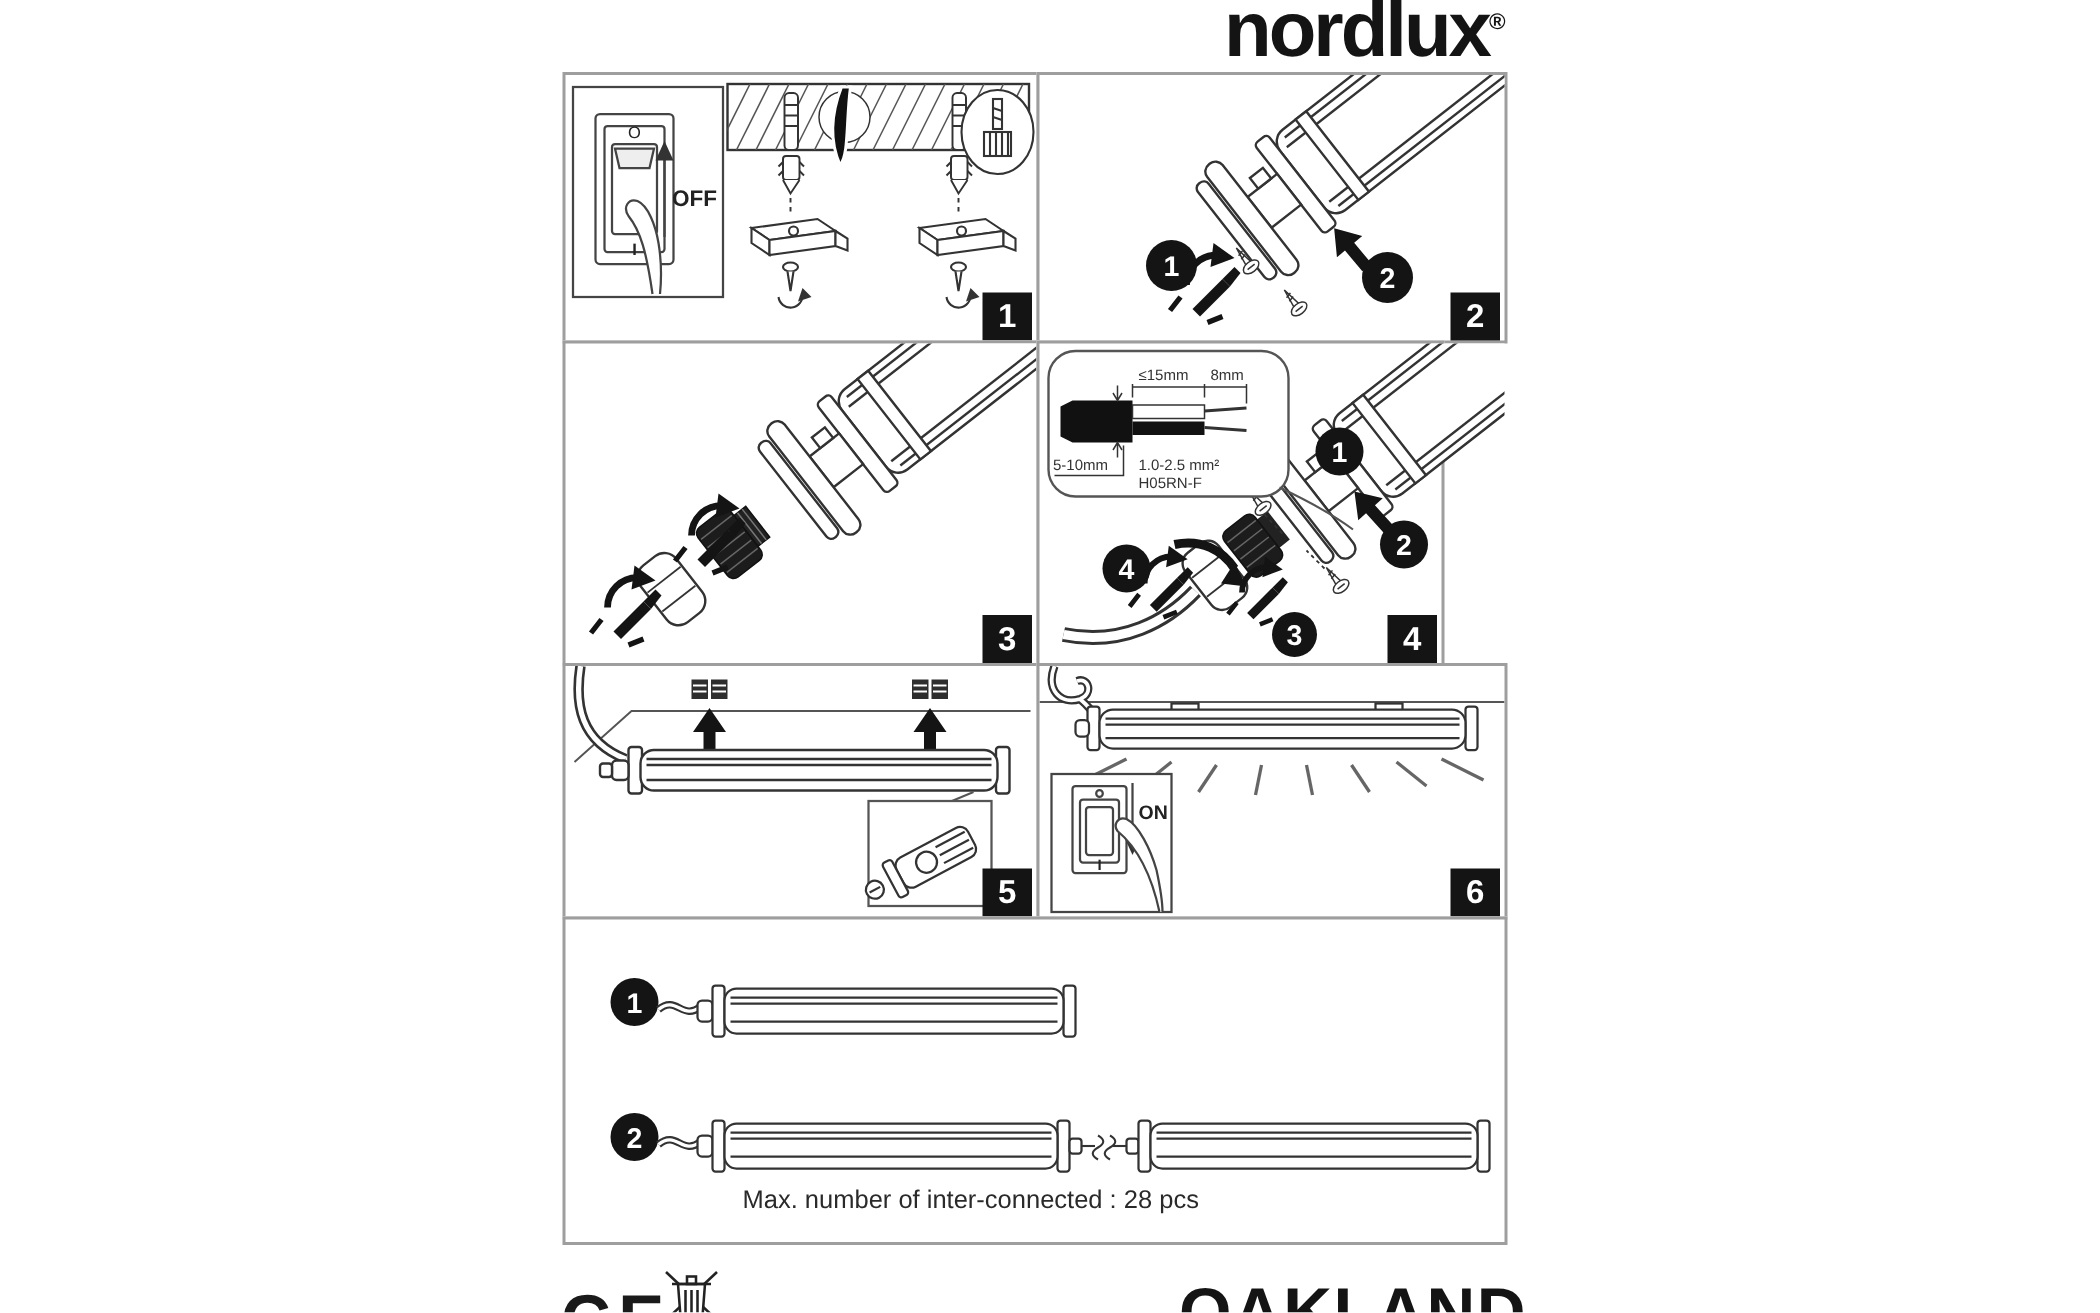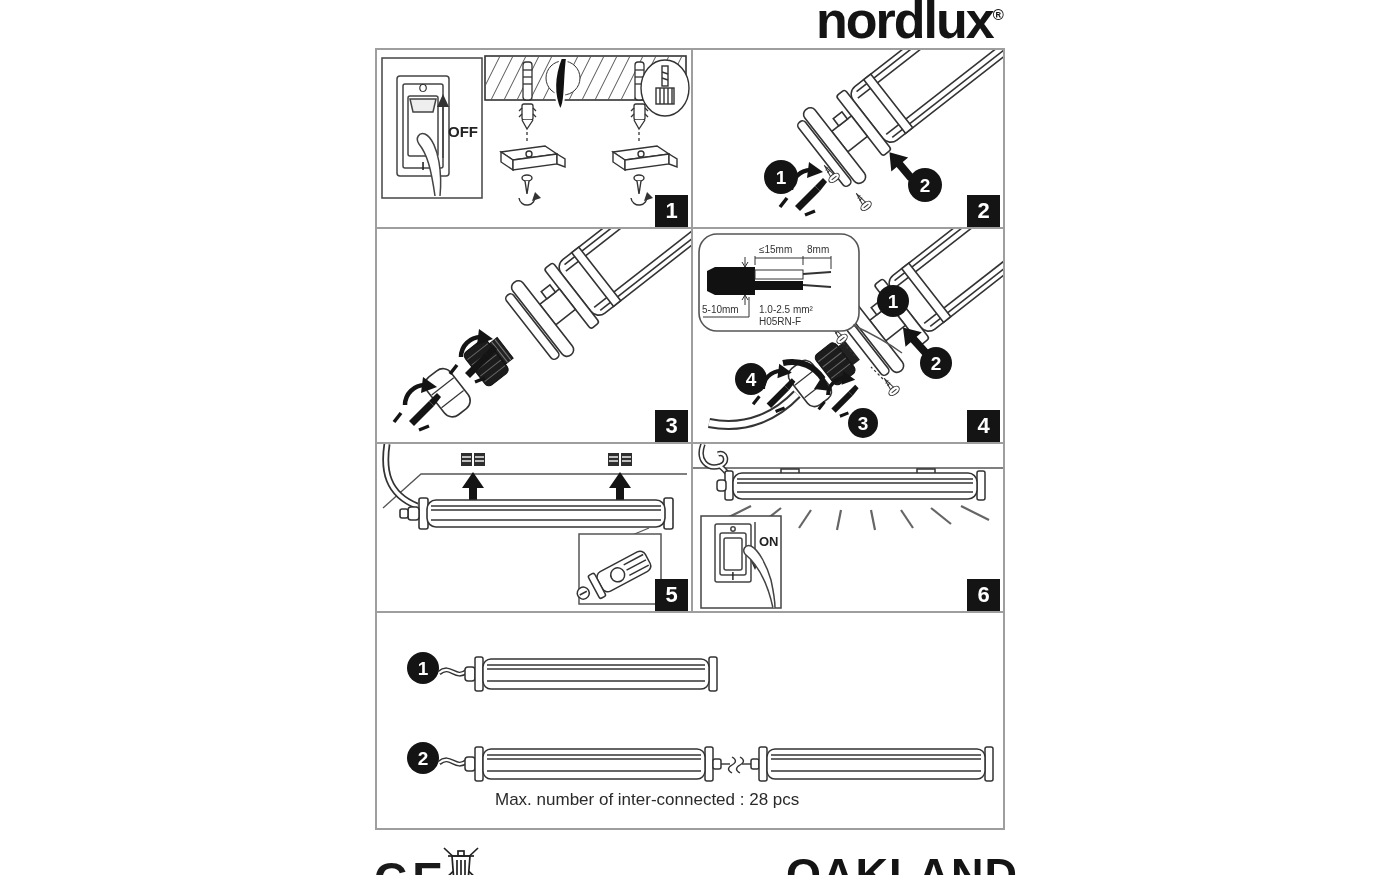--- a/index.html
+++ b/index.html
@@ -12,21 +12,21 @@
     letter-spacing:-2px; color:#141414; line-height:1.15; white-space:nowrap;
   }
   .logo sup { font-size:15px; letter-spacing:0; vertical-align:18px; }
   .grid { position:absolute; left:375px; top:48px; width:630px; height:782px; }
   .panel {
     position:absolute; box-sizing:border-box; border:2px solid #9e9e9e; background:#fff;
   }
   .p1 { left:0;   top:0;   width:318px; height:181px; }
   .p2 { left:316px; top:0;   width:314px; height:181px; }
   .p3 { left:0;   top:179px; width:318px; height:217px; }
-  .p4 { left:316px; top:179px; width:314px; height:217px; }
+  .p4 { left:316px; top:179px; width:272px; height:217px; }
   .p5 { left:0;   top:394px; width:318px; height:171px; }
   .p6 { left:316px; top:394px; width:314px; height:171px; }
   .pb { left:0;   top:563px; width:630px; height:219px; }
   .panel svg { display:block; }
   .badge {
     position:absolute; right:3px; bottom:0; width:33px; height:32px; background:#141414;
     color:#fff; font-size:22px; font-weight:bold; display:flex; align-items:center;
     justify-content:center; line-height:1;
   }
   svg text { font-family:"Liberation Sans", sans-serif; fill:#222; }

